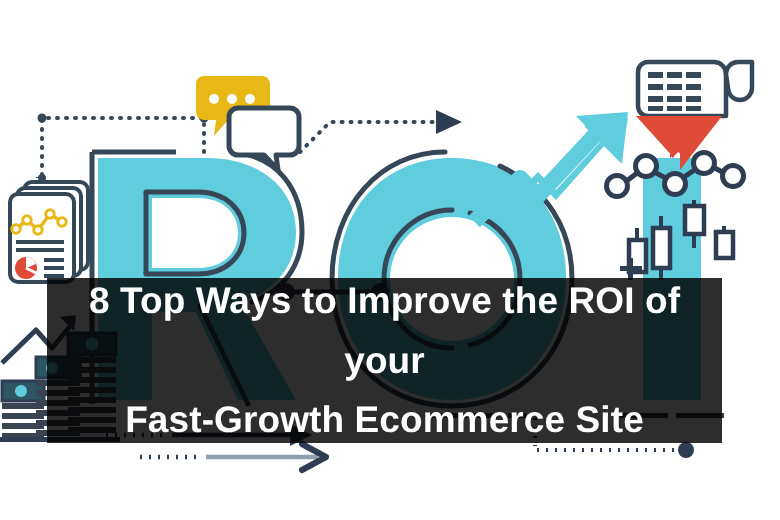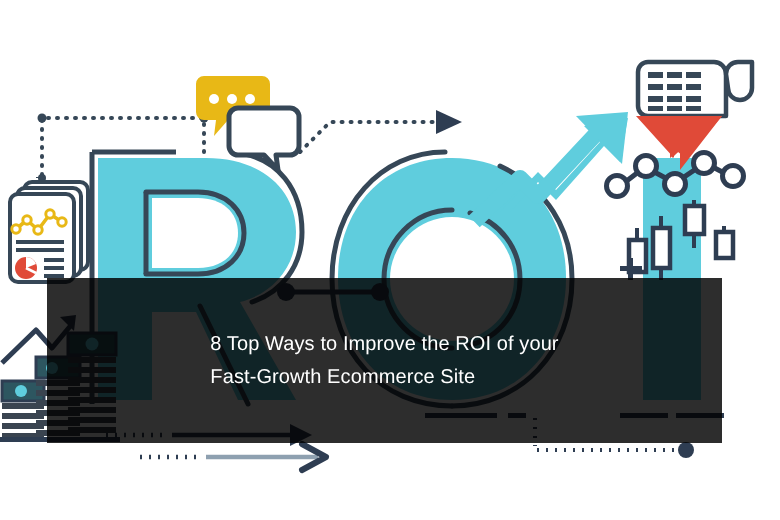--- a/index.html
+++ b/index.html
@@ -23,24 +23,24 @@
     left:47px; top:278px;
     width:675px; height:165px;
     background:rgba(0,0,0,0.58);
     display:flex;
     flex-direction:column;
     align-items:center;
     justify-content:center;
   }
   #overlay-title {
     color:#ffffff;
-    font-size:20px;
+    font-size:37px;
     line-height:1.62;
-    font-weight:400;
-    text-align:left;
+    font-weight:700;
+    text-align:center;
     letter-spacing:0.1px;
     white-space:pre-line;
     text-rendering:geometricPrecision;
   }
 </style>
 </head>
 <body>
 
 <div id="stage">
 

